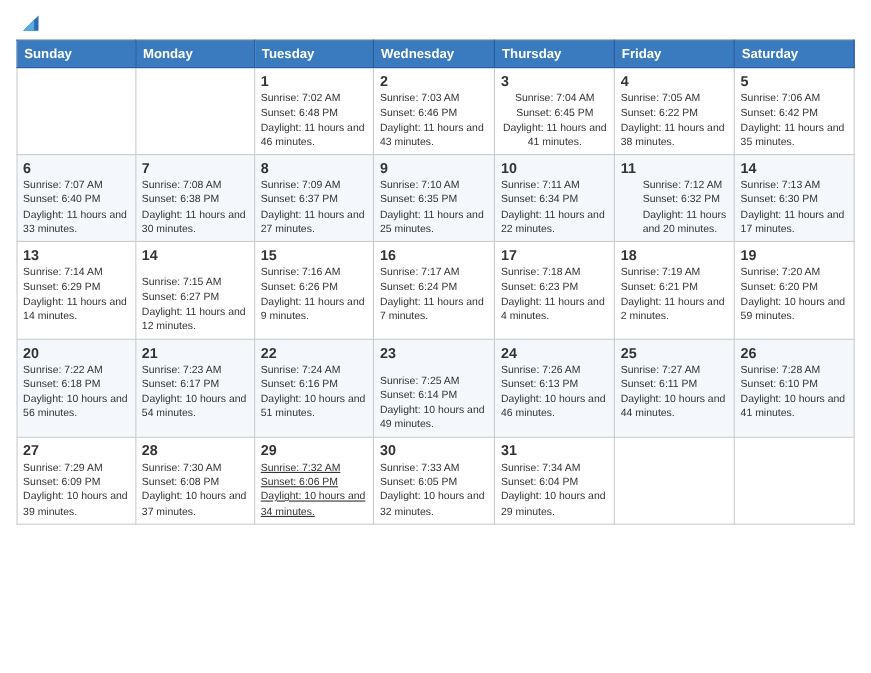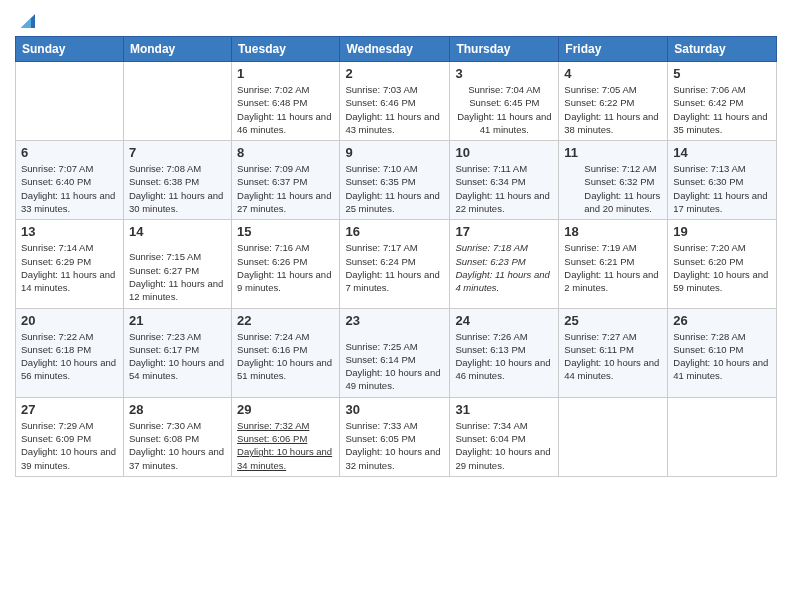--- a/index.html
+++ b/index.html
@@ -223,21 +223,21 @@
 Daylight: 11 hours and 9 minutes.</div>
           </td>
           <td>
             <span class="day-number">16</span>
             <div class="day-info" style="white-space: pre-line;">Sunrise: 7:17 AM
 Sunset: 6:24 PM
 Daylight: 11 hours and 7 minutes.</div>
           </td>
           <td>
             <span class="day-number">17</span>
-            <div class="day-info" style="white-space: pre-line; font-style: italic;">Sunrise: 7:18 AM
+            <div class="day-info" style="white-space: pre-line;">Sunrise: 7:18 AM
 Sunset: 6:23 PM
 Daylight: 11 hours and 4 minutes.</div>
           </td>
           <td>
             <span class="day-number">18</span>
             <div class="day-info" style="white-space: pre-line;">Sunrise: 7:19 AM
 Sunset: 6:21 PM
 Daylight: 11 hours and 2 minutes.</div>
           </td>
           <td>

